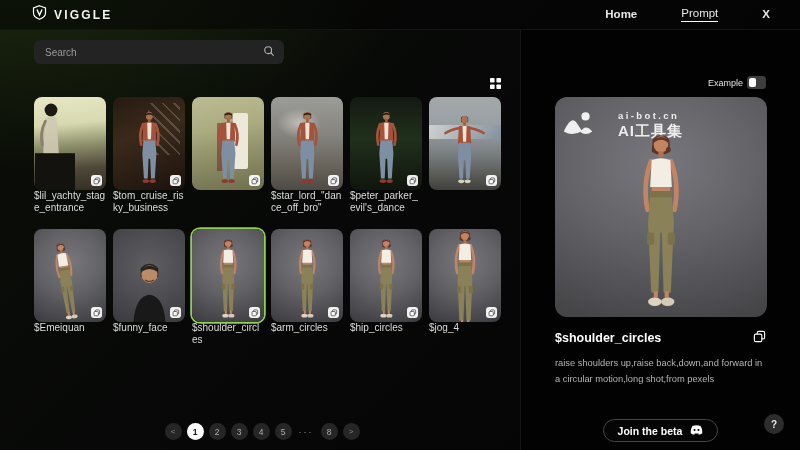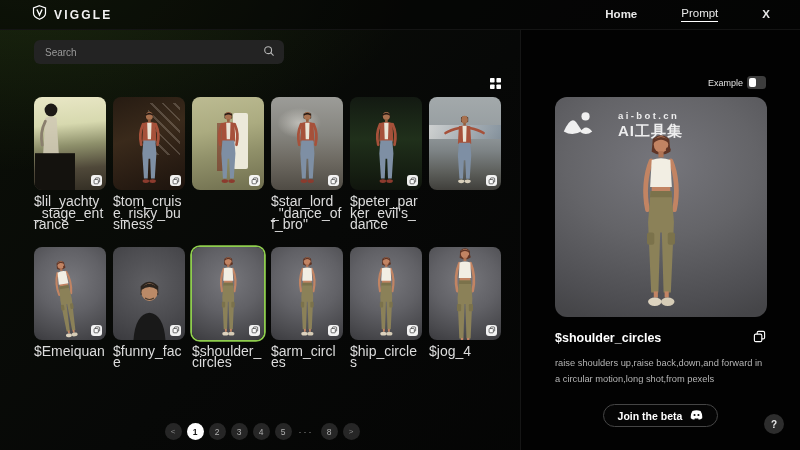--- a/index.html
+++ b/index.html
@@ -41,21 +41,21 @@
     background:#333;
   }
   .thumb.selected { box-shadow:0 0 0 1.8px #8fce4e; }
   .person-wrap { position:absolute; inset:0; display:flex; align-items:flex-end; justify-content:center; }
   .copy-badge {
     position:absolute; right:4px; bottom:4px; width:11px; height:11px;
     background:rgba(252,252,252,.95); border-radius:3px;
     display:flex; align-items:center; justify-content:center;
   }
   .g-label {
-    margin-top:6px; font-size:14px; line-height:11.5px; color:#dcdcdc;
+    font-size:10px; line-height:11.5px; color:#dcdcdc;
     word-break:break-all; min-height:12px;
   }
   
   .v-stage  { background:linear-gradient(175deg,#e9e7c6 0%,#d7d9af 30%,#8e906b 52%,#4f4839 76%,#332e24 100%); }
   .v-house  { background:linear-gradient(160deg,#261b12 0%,#3a2a1b 40%,#2b1e14 70%,#1c130d 100%); }
   .v-house::before { content:""; position:absolute; right:5px; top:6px; width:32px; height:52px;
     background:repeating-linear-gradient(45deg, transparent 0 6px, rgba(224,213,200,.22) 6px 8px); }
   .v-hall   { background:linear-gradient(170deg,#bcbb92 0%,#abab80 35%,#91916a 60%,#6f6e4e 100%); }
   .v-hall::before { content:""; position:absolute; left:57%; top:17%; width:15px; height:56px;
     background:#ece9da; border-radius:2px; box-shadow:-20px 6px 0 -4px rgba(120,40,30,.55); }
@@ -108,21 +108,21 @@
   .wm-line2 { font-size:15px; font-weight:700; letter-spacing:1px; }
   .card-person { position:absolute; bottom:8px; left:50%; transform:translateX(-50%); height:178px; }
   .card-person svg { height:178px; display:block; }
   .title-row { margin-top:12px; display:flex; justify-content:space-between; align-items:center; }
   .detail-title { font-size:12.5px; font-weight:700; color:#fff; }
   .description { margin-top:9px; font-size:9.3px; line-height:15.5px; color:#b5b5b5; }
   .join-row { margin-top:17px; display:flex; justify-content:center; }
   .join-btn {
     display:inline-flex; align-items:center; gap:8px; height:23px; padding:0 14px;
     border:1px solid #454545; border-radius:12px; background:#050505; color:#fff;
-    font-size:10.5px; font-weight:700; cursor:pointer; font-family:"Liberation Sans", sans-serif;
+    font-size:10.5px; font-weight:700; cursor:pointer; font-family:"Liberation Sans", sans-serif;margin-top:15px;
   }
   .help-btn {
     position:absolute; right:16px; bottom:16px; width:20px; height:20px; border-radius:50%;
     background:#2d2d2d; color:#e8e8e8; font-size:10px; font-weight:700;
     display:flex; align-items:center; justify-content:center; cursor:pointer;
   }
 </style>
 </head>
 <body>
 

